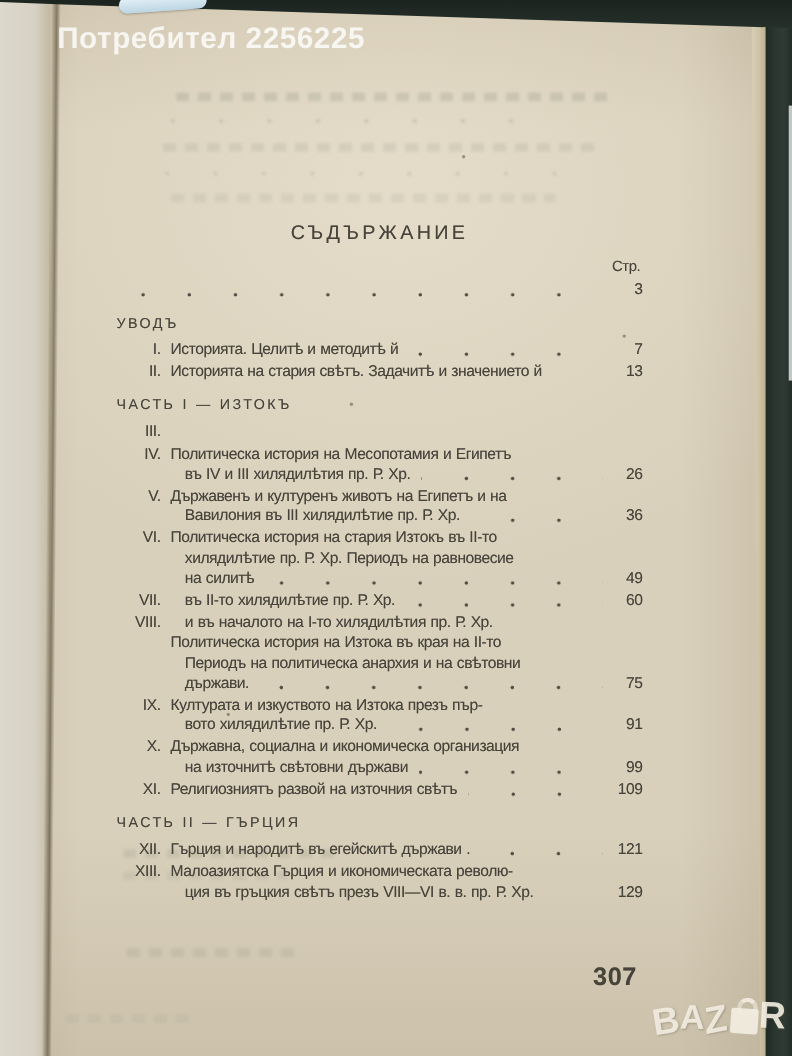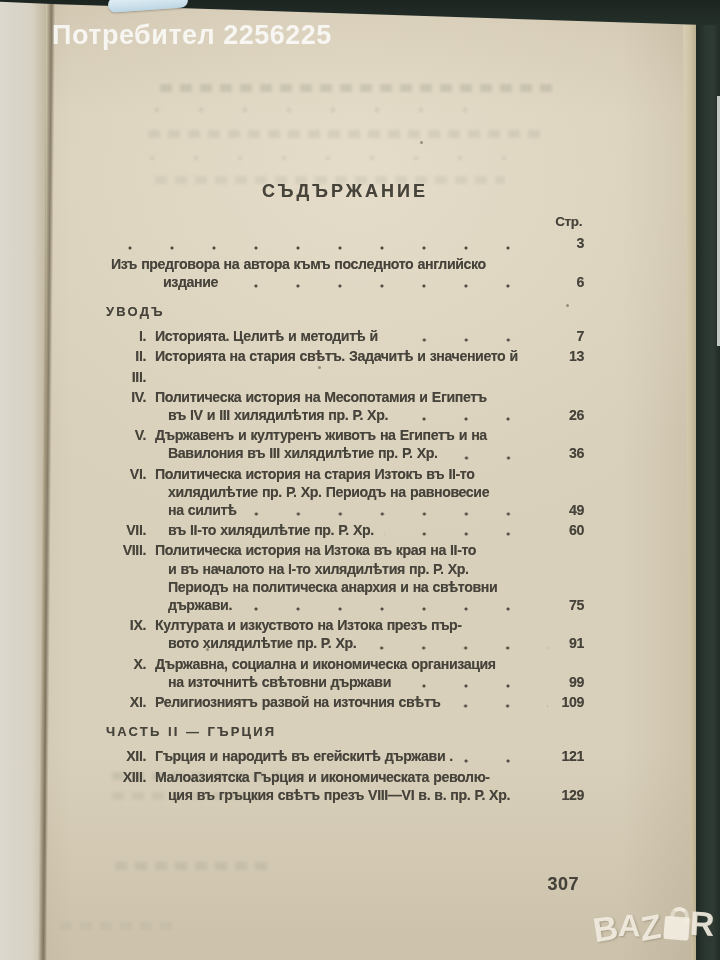--- a/index.html
+++ b/index.html
@@ -29,39 +29,39 @@
     background:linear-gradient(#e8f2f7,#bcd6e4);transform:rotate(-4deg);
     box-shadow:0 1px 2px rgba(0,0,0,.25);}
 
   .ghost{position:absolute;filter:blur(1.6px);pointer-events:none;}
   .g-dots{height:4px;background-image:radial-gradient(circle at 2px 2px, rgba(100,110,95,.55) 1.4px, transparent 1.9px);
     background-size:44px 4px;background-repeat:repeat-x;}
   .g-text{height:8px;border-radius:2px;
     background-image:repeating-linear-gradient(90deg, rgba(105,115,98,.4) 0 12px, transparent 12px 20px);}
   .speck{position:absolute;width:3px;height:3px;border-radius:50%;background:rgba(80,70,50,.5);}
 
-  .toc{position:absolute;left:106px;top:182px;width:478px;color:var(--ink,#46433b);
-    font-size:14.2px;font-weight:700;letter-spacing:-0.4px;word-spacing:0.6px;line-height:18.2px;
+  .toc{position:absolute;left:106px;top:202px;width:478px;color:var(--ink,#46433b);
+    font-size:14.2px;font-weight:400;letter-spacing:-0.4px;word-spacing:0.6px;line-height:18.2px;
     text-shadow:0 0 .4px rgba(70,66,58,.45);}
   .title{text-align:center;font-size:18px;letter-spacing:3px;margin-bottom:13px;}
   .str{text-align:right;font-size:13.5px;margin-bottom:3px;padding-right:2px;}
   .entry{display:flex;margin-bottom:2px;}
   .entry.front{padding-left:5px;}
   .num{flex:0 0 40px;text-align:right;padding-right:9px;white-space:nowrap;}
   .ebody{flex:1;min-width:0;}
   .cont{padding-left:13px;}
   .front .cont{padding-left:52px;}
   .line.last{display:flex;align-items:baseline;}
   .ltext{white-space:pre;}
   .dots{flex:1 1 0;min-width:0;height:4px;margin:0 6px 3px 10px;align-self:flex-end;}
   .dots.on{background-image:radial-gradient(circle at 2px 2px, rgba(72,68,58,.95) 1.3px, rgba(72,68,58,0) 1.8px);
     background-size:42px 4px;background-repeat:repeat-x;background-position:100% 50%;}
   .pg{flex:0 0 auto;min-width:30px;text-align:right;}
   .heading{text-align:left;margin:12px 0 6px;letter-spacing:2.2px;font-size:13px;}
-  .folio{position:absolute;right:141px;top:874px;font-size:18px;font-weight:700;color:var(--ink,#46433b);
+  .folio{position:absolute;right:141px;top:874px;font-size:23px;font-weight:700;color:var(--ink,#46433b);
     letter-spacing:.5px;text-shadow:0 0 .4px rgba(70,66,58,.45);}
 
   .wm-user{position:absolute;left:18px;top:20px;font-size:27px;font-weight:700;letter-spacing:.5px;
     color:rgba(255,255,255,.8);margin-left:34px;}
   .wm-bazar{position:absolute;right:6px;top:908px;display:flex;align-items:flex-end;gap:1px;
     transform:rotate(-3deg);color:rgba(243,238,226,.9);font-weight:700;font-size:34px;line-height:1;
     text-shadow:1px 1px 2px rgba(90,80,60,.35);}
   .bl .ltr{display:inline-block;}
   .bl:first-of-type .ltr:nth-child(1){transform:rotate(-6deg) translateY(1px);}
   .bl:first-of-type .ltr:nth-child(2){transform:rotate(4deg) translateY(-2px);font-size:31px;}
@@ -105,30 +105,20 @@
     <div class="str">Стр.</div>
     <div id="toc-body">
         <div class="entry front">
           <div class="ebody">
             <div class="line last">
               <span class="dots on"></span>
               <span class="pg">3</span>
             </div>
           </div>
         </div>
-        <div class="entry front">
-          <div class="ebody">
-            <div class="line"><span class="ltext">Изъ предговора на автора къмъ последното английско</span></div>
-            <div class="line cont last">
-              <span class="ltext">издание</span>
-              <span class="dots on"></span>
-              <span class="pg">6</span>
-            </div>
-          </div>
-        </div>
         <div class="heading">УВОДЪ</div>
         <div class="entry">
           <div class="num">I.</div>
           <div class="ebody">
             <div class="line last">
               <span class="ltext">Историята. Целитѣ и методитѣ й</span>
               <span class="dots on"></span>
               <span class="pg">7</span>
             </div>
           </div>
@@ -136,20 +126,21 @@
         <div class="entry">
           <div class="num">II.</div>
           <div class="ebody">
             <div class="line last">
               <span class="ltext">Историята на стария свѣтъ. Задачитѣ и значението й</span>
               <span class="dots"></span>
               <span class="pg">13</span>
             </div>
           </div>
         </div>
+        <div class="heading">ЧАСТЬ I — ИЗТОКЪ</div>
         <div class="entry">
           <div class="num">III.</div>
         </div>
         <div class="entry">
           <div class="num">IV.</div>
           <div class="ebody">
             <div class="line"><span class="ltext">Политическа история на Месопотамия и Египетъ</span></div>
             <div class="line cont last">
               <span class="ltext">въ IV и III хилядилѣтия пр. Р. Хр.</span>
               <span class="dots on"></span>
@@ -186,22 +177,22 @@
             <div class="line cont last">
               <span class="ltext">въ II-то хилядилѣтие пр. Р. Хр.</span>
               <span class="dots on"></span>
               <span class="pg">60</span>
             </div>
           </div>
         </div>
         <div class="entry">
           <div class="num">VIII.</div>
           <div class="ebody">
+            <div class="line cont"><span class="ltext">и въ началото на I-то хилядилѣтия пр. Р. Хр.</span></div>
             <div class="line"><span class="ltext">Политическа история на Изтока въ края на II-то</span></div>
-            <div class="line cont"><span class="ltext">и въ началото на I-то хилядилѣтия пр. Р. Хр.</span></div>
             <div class="line cont"><span class="ltext">Периодъ на политическа анархия и на свѣтовни</span></div>
             <div class="line cont last">
               <span class="ltext">държави.</span>
               <span class="dots on"></span>
               <span class="pg">75</span>
             </div>
           </div>
         </div>
         <div class="entry">
           <div class="num">IX.</div>

